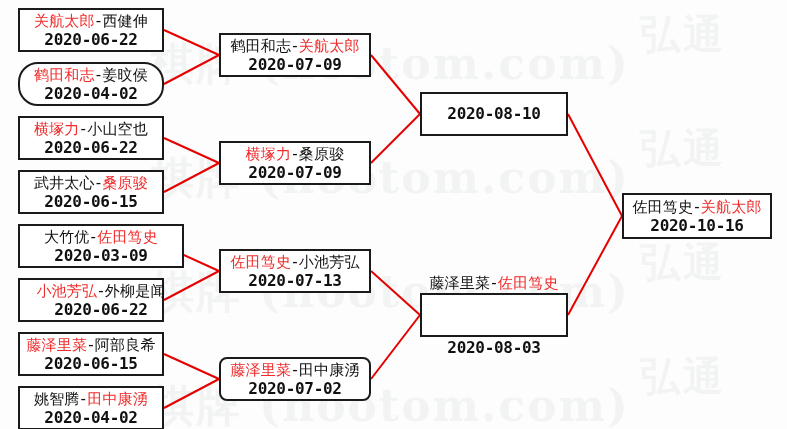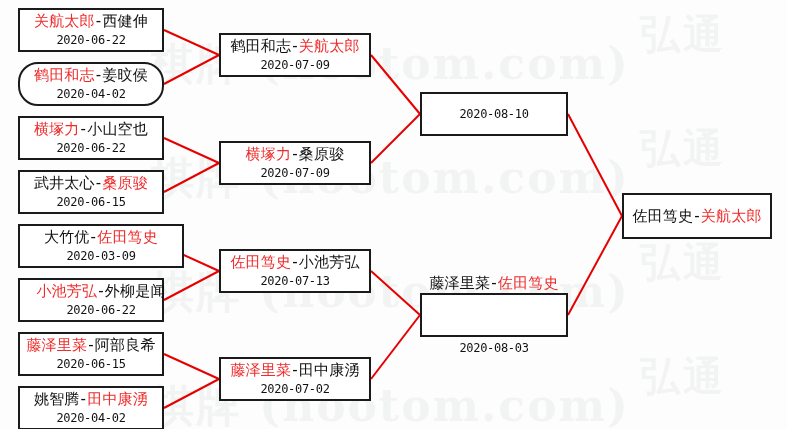--- a/index.html
+++ b/index.html
@@ -62,26 +62,27 @@
     font-size: 15px;
     line-height: 19px;
     color: #111111;
     white-space: nowrap;
     letter-spacing: 0.2px;
     text-align: right;
   }
   .players .win { color: #ef2b2b; }
   .players .sep { color: #111111; padding: 0 1px; }
   .date {
-    font-size: 12px;
+    font-size: 16px;
     line-height: 18px;
     color: #111111;
     font-family: "DejaVu Sans Mono", "Liberation Mono", monospace;
     letter-spacing: -0.3px;
     white-space: nowrap;
+    font-weight: bold;
   }
 </style>
 </head>
 <body>
 
 <div id="stage">
 
   <div class="wm-layer">
       <div class="wm wm-side" style="left: 640px; top: 14px; color: rgb(242, 244, 243);">弘通</div>
       <div class="wm wm-side" style="left: 640px; top: 128px; color: rgb(242, 244, 243);">弘通</div>
@@ -148,29 +149,30 @@
         <div class="date">2020-07-09</div>
       </div>
       <div class="match" style="left: 219px; top: 141px; width: 152px; height: 44px; border-color: rgb(26, 26, 26);">
         <div class="players"><span class="win" style="color: rgb(239, 43, 43);">横塚力</span><span class="sep">-</span><span>桑原骏</span></div>
         <div class="date">2020-07-09</div>
       </div>
       <div class="match" style="left: 219px; top: 249px; width: 152px; height: 44px; border-color: rgb(26, 26, 26);">
         <div class="players"><span class="win" style="color: rgb(239, 43, 43);">佐田笃史</span><span class="sep">-</span><span>小池芳弘</span></div>
         <div class="date">2020-07-13</div>
       </div>
-      <div class="match" style="left: 219px; top: 357px; width: 152px; height: 44px; border-color: rgb(26, 26, 26);">
+      <div class="match" style="left: 219px; top: 357px; width: 152px; height: 44px; border-color: rgb(26, 26, 26); border-radius: 8px;">
         <div class="players"><span class="win" style="color: rgb(239, 43, 43);">藤泽里菜</span><span class="sep">-</span><span>田中康湧</span></div>
         <div class="date">2020-07-02</div>
       </div>
       <div class="match" style="left: 420px; top: 92px; width: 148px; height: 44px; border-color: rgb(26, 26, 26);">
         <div class="date">2020-08-10</div>
       </div>
       <div class="match" style="left: 420px; top: 293px; width: 148px; height: 44px; border-color: rgb(26, 26, 26); gap: 46px;">
         <div class="players"><span>藤泽里菜</span><span class="sep">-</span><span class="win" style="color: rgb(239, 43, 43);">佐田笃史</span></div>
         <div class="date">2020-08-03</div>
       </div>
       <div class="match" style="left: 622px; top: 193px; width: 150px; height: 46px; border-color: rgb(26, 26, 26);">
         <div class="players"><span>佐田笃史</span><span class="sep">-</span><span class="win" style="color: rgb(239, 43, 43);">关航太郎</span></div>
+        <div class="date">2020-10-16</div>
       </div>
     </div>
 
 </div>
 
 </body></html>

